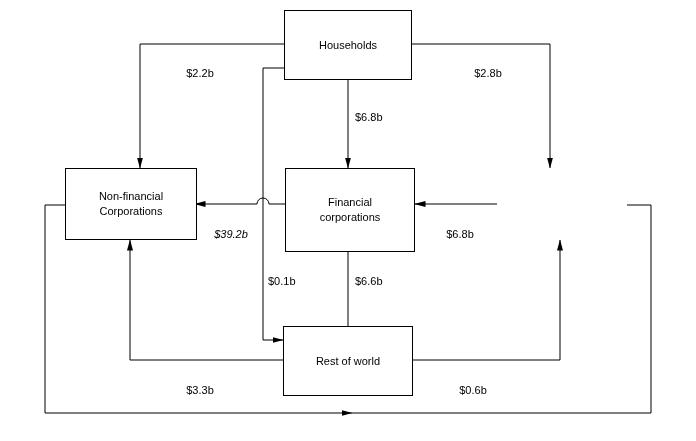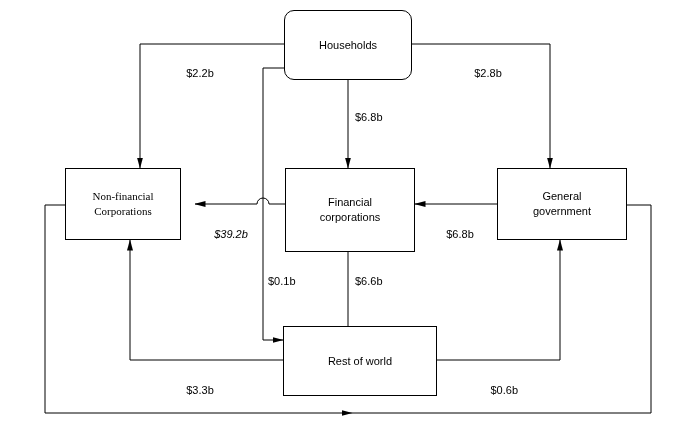--- a/index.html
+++ b/index.html
@@ -68,33 +68,31 @@
     <path d="M348 326 L348 240" fill="none" stroke="#000" stroke-width="1" marker-end="url(#arr)"></path>
 
     <path d="M283 360 L130 360 L130 240" fill="none" stroke="#000" stroke-width="1" marker-end="url(#arr)"></path>
 
     <path d="M413 360 L560 360 L560 240" fill="none" stroke="#000" stroke-width="1" marker-end="url(#arr)"></path>
 
     <path d="M65 205 L45 205 L45 413 L352 413" fill="none" stroke="#000" stroke-width="1" marker-end="url(#arr)"></path>
     <path d="M352 413 L651 413 L651 205 L627 205" fill="none" stroke="#000" stroke-width="1"></path>
   </svg>
 
-  <div class="node" style="left:284px; top:10px; width:128px; height:70px;border-radius:10px;">Households</div>
-  <div class="node" style="left:65px; top:168px; width:116px; height:72px;font-family:Liberation Serif, serif;">Non-financial
+  <div class="node" style="left:284px; top:10px; width:128px; height:70px;">Households</div>
+  <div class="node" style="left:65px; top:168px; width:132px; height:72px;">Non-financial
 Corporations</div>
   <div class="node" style="left:285px; top:168px; width:130px; height:84px;">Financial
 corporations</div>
-  <div class="node" style="left:497px; top:168px; width:130px; height:72px;">General
-government</div>
-  <div class="node" style="left:283px; top:326px; width:154px; height:70px;">Rest of world</div>
+  <div class="node" style="left:283px; top:326px; width:130px; height:70px;">Rest of world</div>
 
   <div class="flow-label lc" style="left:170px; top:27px;">$2.2b</div>
   <div class="flow-label lc" style="left:458px; top:27px;">$2.8b</div>
   <div class="flow-label ll" style="left:355px; top:111px;">$6.8b</div>
   <div class="flow-label lc" style="left:201px; top:188px;font-style:italic;">$39.2b</div>
   <div class="flow-label lc" style="left:430px; top:188px;">$6.8b</div>
   <div class="flow-label ll" style="left:268px; top:275px;">$0.1b</div>
   <div class="flow-label ll" style="left:355px; top:275px;">$6.6b</div>
   <div class="flow-label lc" style="left:170px; top:344px;">$3.3b</div>
-  <div class="flow-label lc" style="left:458px; top:344px;text-align:right;">$0.6b</div>
+  <div class="flow-label lc" style="left:443px; top:344px;">$0.6b</div>
   <div class="flow-label lc" style="left:300px; top:416px;">$2.8b</div>
 
 </div>
 
 </body></html>

